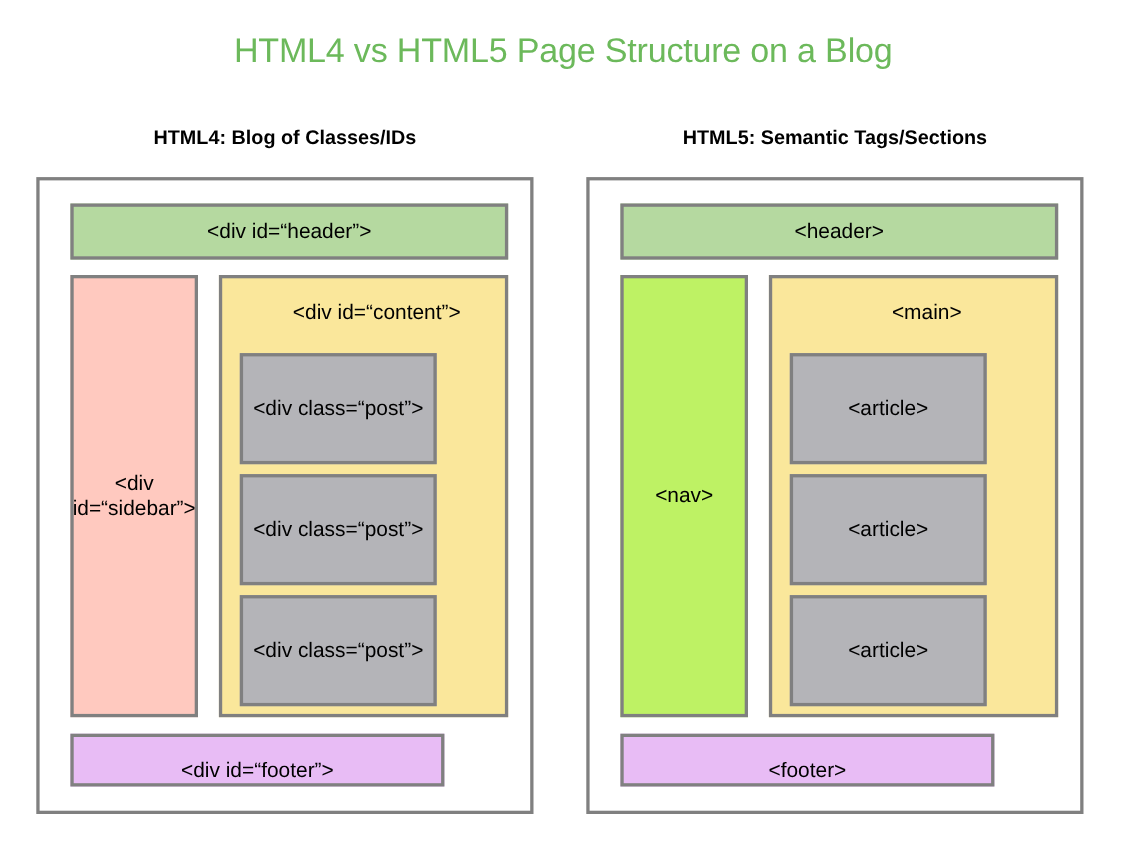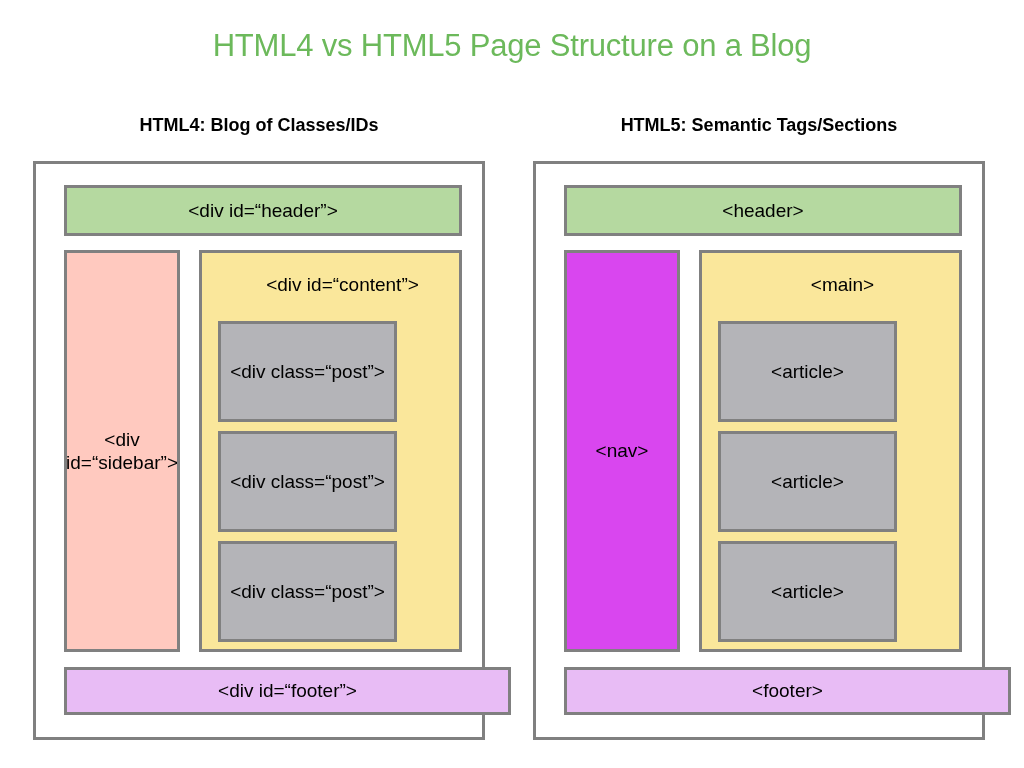--- a/index.html
+++ b/index.html
@@ -115,22 +115,23 @@
     height: 101px;
   }
   .box.inner.i0 { top: 68px;  }
   .box.inner.i1 { top: 178px; }
   .box.inner.i2 { top: 288px; }
 
   
   .box.footer {
     left: 28px;
     top: 503px;
-    width: 447px;
+    width: 340px;
     height: 48px;
+    align-items: flex-end;
   }
 </style>
 </head>
 <body>
 
 <div class="title">HTML4 vs HTML5 Page Structure on a Blog</div>
 
 <div class="subhead left">HTML4: Blog of Classes/IDs</div>
 
 <div class="panel left">
@@ -164,21 +165,21 @@
 </div>
 
 <div class="subhead right">HTML5: Semantic Tags/Sections</div>
 
 <div class="panel right">
 
   <div class="box header" style="background:#b5d9a0">
     <span>&lt;header&gt;</span>
   </div>
 
-  <div class="box sidebar" style="background:#d946ef">
+  <div class="box sidebar" style="background:#bef264">
     <span>&lt;nav&gt;</span>
   </div>
 
   <div class="box content" style="background:#fae79b">
     <div class="content-label">&lt;main&gt;</div>
 
     <div class="box inner i0" style="background:#b4b4b8">
       <span>&lt;article&gt;</span>
     </div>
     <div class="box inner i1" style="background:#b4b4b8">

